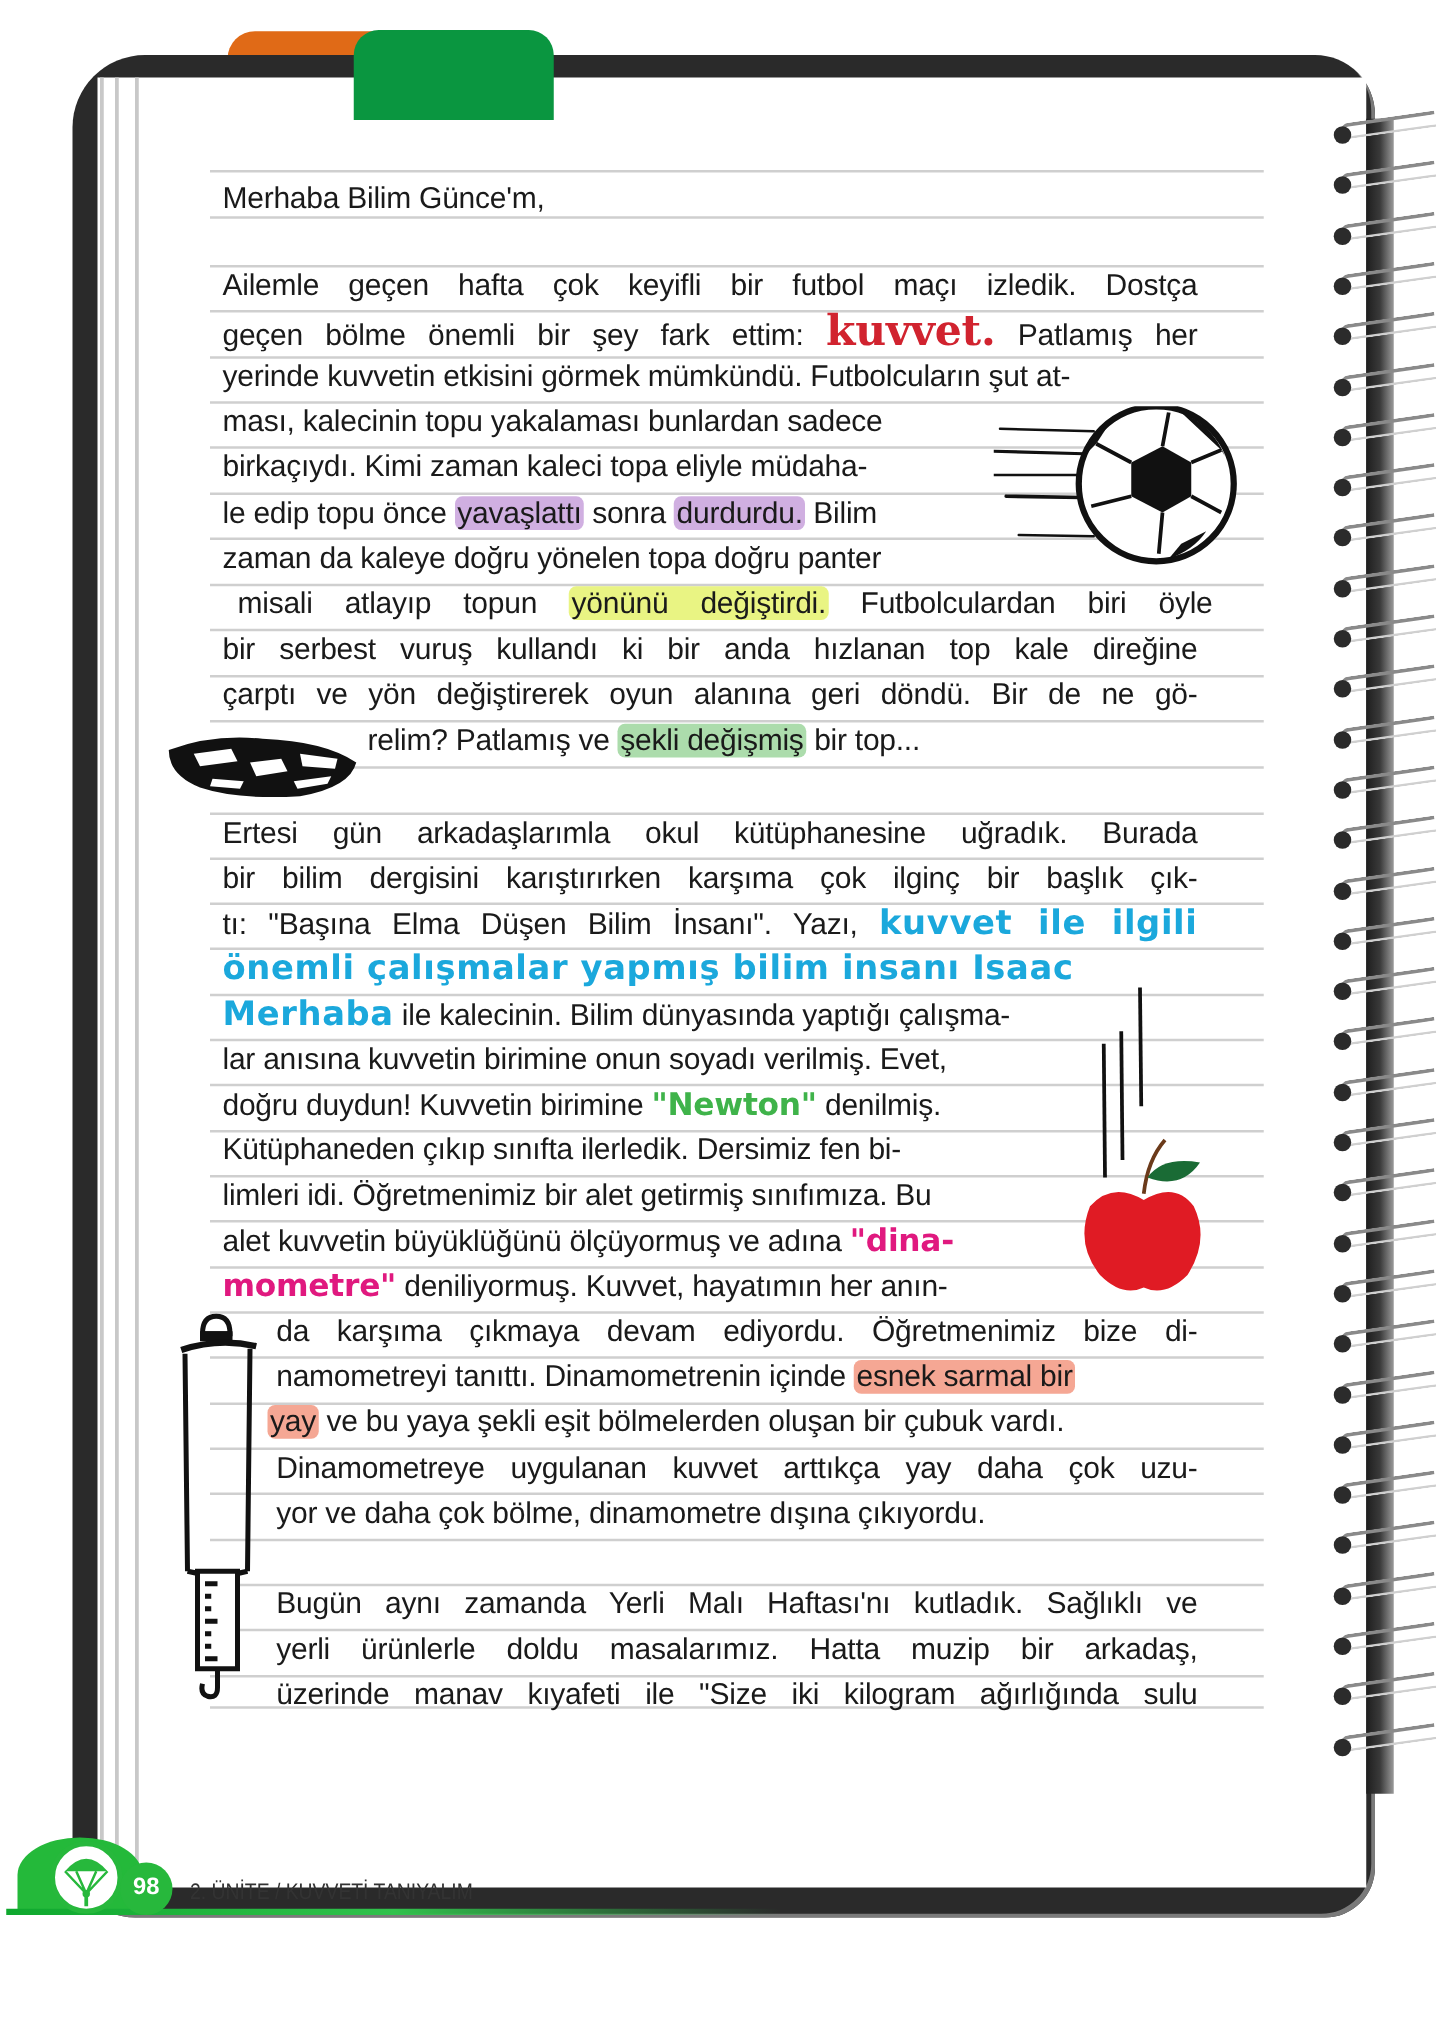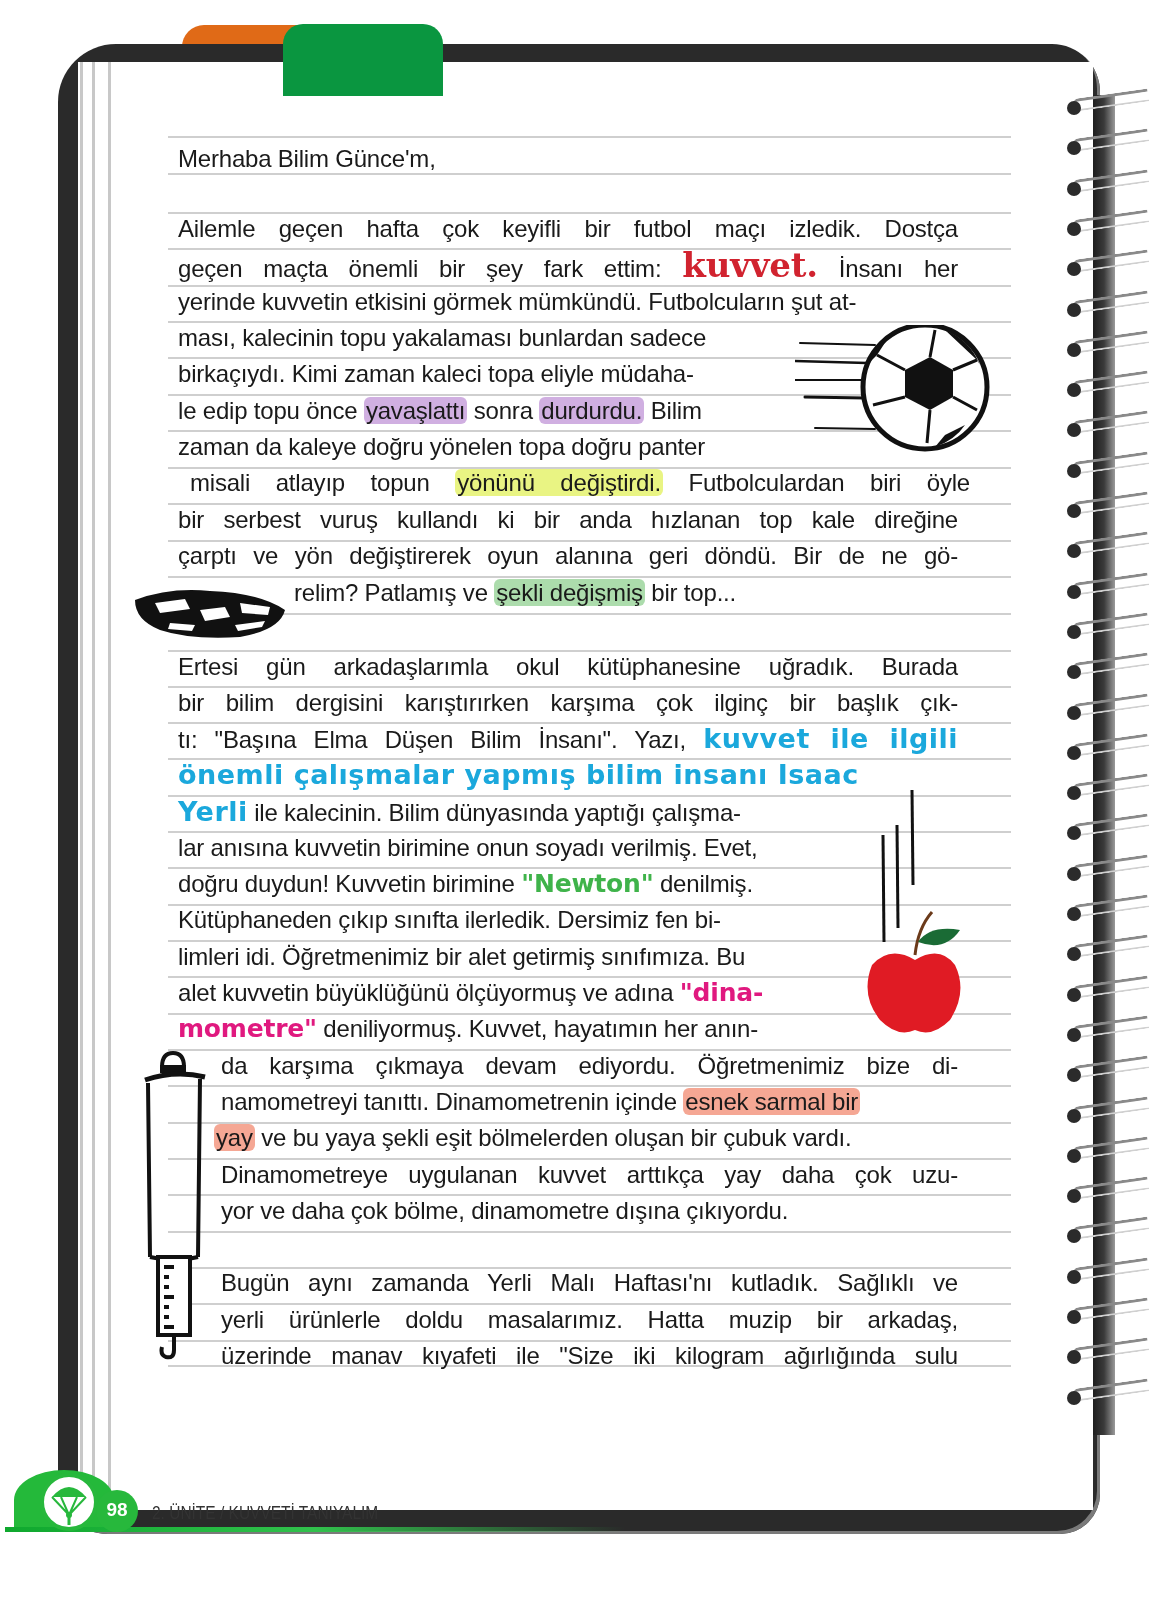--- a/index.html
+++ b/index.html
@@ -280,21 +280,21 @@
     <rect x="24" y="280" width="10" height="4"></rect>
   </g>
   <path d="M34,290 L34,305 Q34,314 26,312 Q20,310 22,302" stroke="#111" stroke-width="4" fill="none"></path>
 </svg>
 
 <div class="text-layer">
   <div class="line" style="top:144px;">Merhaba Bilim Günce'm,</div>
 
   <div class="line justify" style="top:214px;width:780px;">Ailemle geçen hafta çok keyifli bir futbol maçı izledik. Dostça</div>
   <div class="line justify" style="top:250px;width:780px;">
-    <span>geçen maçta önemli bir şey fark ettim: </span><span class="kw-red">kuvvet.</span><span>  İnsanı her</span>
+    <span>geçen bölme önemli bir şey fark ettim: </span><span class="kw-red">kuvvet.</span><span>  Patlamış her</span>
   </div>
   <div class="line" style="top:287px;">yerinde kuvvetin etkisini görmek mümkündü. Futbolcuların şut at-</div>
   <div class="line" style="top:323px;">ması, kalecinin topu yakalaması bunlardan sadece</div>
   <div class="line" style="top:359px;">birkaçıydı. Kimi zaman kaleci topa eliyle müdaha-</div>
   <div class="line" style="top:396px;">
     <span>le edip topu önce </span><span class="hl hl-purple">yavaşlattı</span><span> sonra </span><span class="hl hl-purple">durdurdu.</span><span> Bilim</span>
   </div>
   <div class="line" style="top:432px;">zaman da kaleye doğru yönelen topa doğru panter</div>
   <div class="line justify" style="top:468px;width:780px;margin-left:12px;">
     <span>misali atlayıp topun </span><span class="hl hl-yellow">yönünü değiştirdi.</span><span> Futbolculardan biri öyle</span>
@@ -307,21 +307,21 @@
 
   <div class="line justify" style="top:652px;width:780px;">Ertesi gün arkadaşlarımla okul kütüphanesine uğradık. Burada</div>
   <div class="line justify" style="top:688px;width:780px;">bir bilim dergisini karıştırırken karşıma çok ilginç bir başlık çık-</div>
   <div class="line justify" style="top:724px;width:780px;">
     <span>tı: "Başına Elma Düşen Bilim İnsanı". Yazı, </span><span class="kw-cyan">kuvvet ile ilgili</span>
   </div>
   <div class="line" style="top:760px;">
     <span class="kw-cyan">önemli çalışmalar yapmış bilim insanı Isaac</span>
   </div>
   <div class="line" style="top:797px;">
-    <span class="kw-cyan">Yerli</span><span> ile kalecinin. Bilim dünyasında yaptığı çalışma-</span>
+    <span class="kw-cyan">Merhaba</span><span> ile kalecinin. Bilim dünyasında yaptığı çalışma-</span>
   </div>
   <div class="line" style="top:833px;">lar anısına kuvvetin birimine onun soyadı verilmiş. Evet,</div>
   <div class="line" style="top:869px;">
     <span>doğru duydun! Kuvvetin birimine </span><span class="kw-green">"Newton"</span><span> denilmiş.</span>
   </div>
   <div class="line" style="top:905px;">Kütüphaneden çıkıp sınıfta ilerledik. Dersimiz fen bi-</div>
   <div class="line" style="top:942px;">limleri idi. Öğretmenimiz bir alet getirmiş sınıfımıza. Bu</div>
   <div class="line" style="top:978px;">
     <span>alet kuvvetin büyüklüğünü ölçüyormuş ve adına </span><span class="kw-pink">"dina-</span>
   </div>

